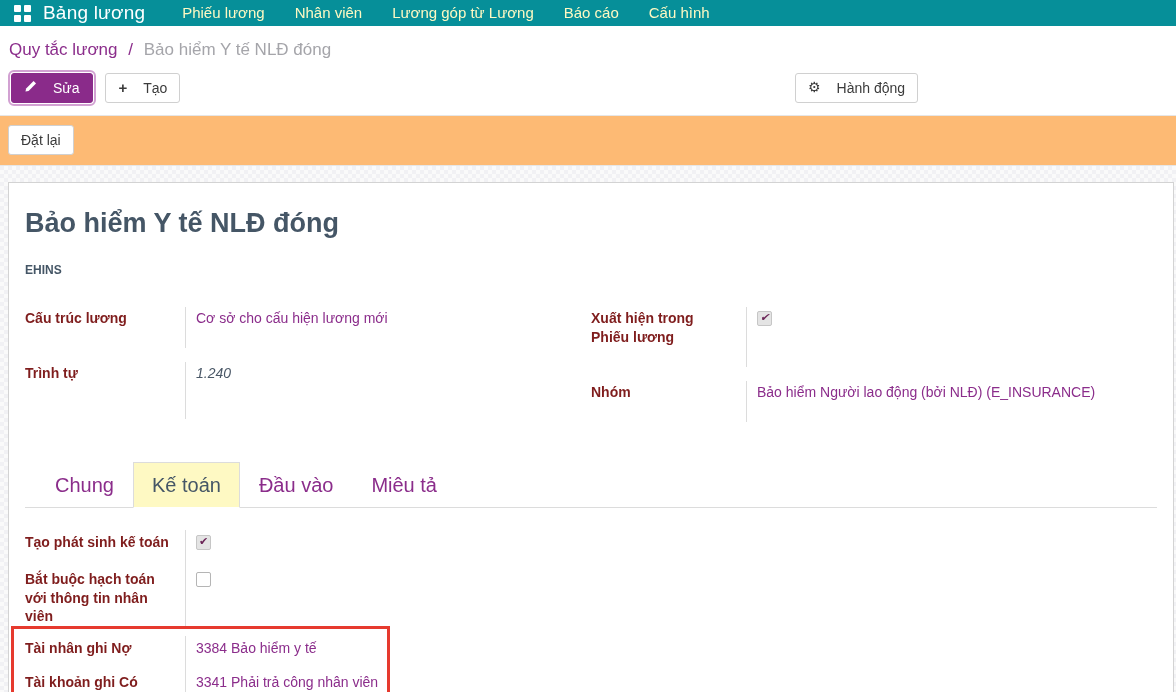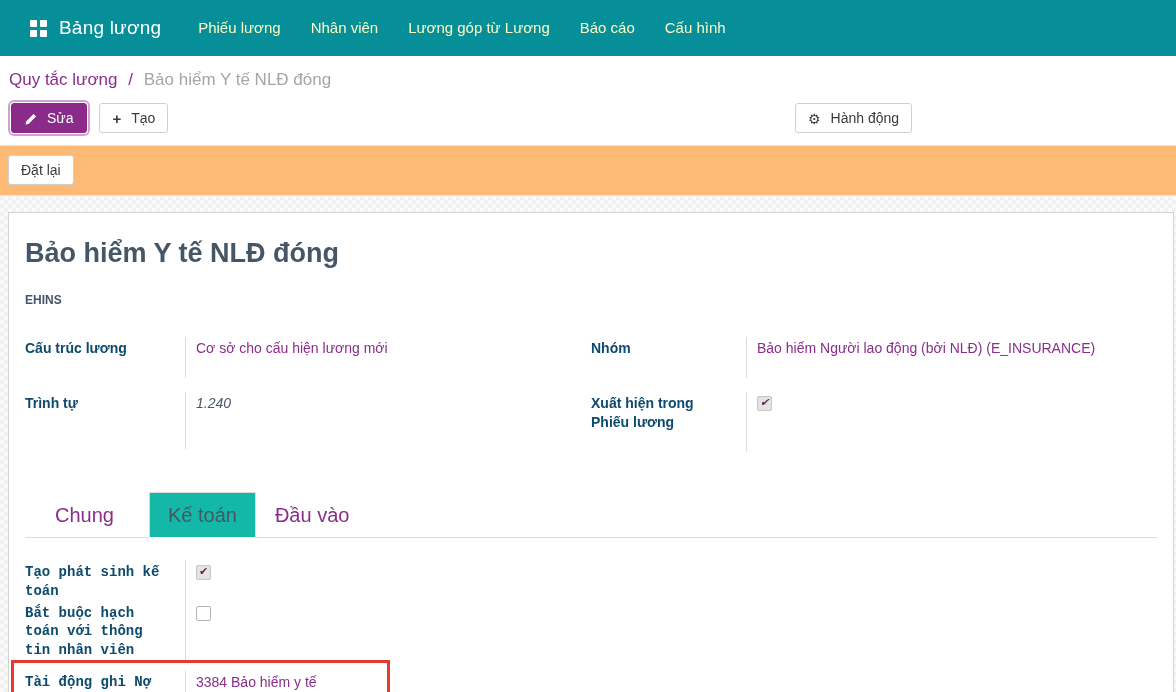--- a/index.html
+++ b/index.html
@@ -5,22 +5,22 @@
   * { box-sizing: border-box; }
   html,body { margin:0; padding:0; }
   body {
     width:1176px; height:692px; overflow:hidden;
     font-family:"Liberation Sans", sans-serif;
     background:#fff; color:#4a5867; font-size:14px;
   }
 
   
   .topbar {
-    height:56px; background:#068f99; display:flex; align-items:center;
-    padding-left:26px; color:#fff;
+    height:26px; background:#068f99; display:flex; align-items:center;
+    padding-left:10px; color:#fff;
   }
   .apps-icon {
     width:17px; height:17px; display:grid; grid-template-columns:7px 7px;
     grid-template-rows:7px 7px; gap:3px; margin:0 12px 0 4px; cursor:pointer;
   }
   .apps-icon span { background:#fff; border-radius:1px; }
   .brand { font-size:19px; font-weight:500; margin-right:22px; letter-spacing:.2px; cursor:pointer; }
   .menu-item {
     font-size:15px; color:#fef9c3; padding:0 15px; line-height:40px;
     cursor:pointer; white-space:nowrap;
@@ -28,21 +28,21 @@
 
   
   .breadcrumb-row { padding:14px 8px 8px 9px; font-size:17px; background:#fff; }
   .bc-link { color:#8b2d8b; cursor:pointer;margin-top:48px; }
   .bc-sep { color:#8b2d8b; margin:0 6px; }
   .bc-current { color:#a5a5aa; }
 
   
   .cp-row1 { position:relative; padding:5px 8px 12px 8px; border-bottom:1px solid #e6e6e6; background:#fff; }
   .btn {
-    display:inline-flex; align-items:flex-end; gap:10px;
+    display:inline-flex; align-items:flex-start; gap:16px;
     font-size:14px; padding:6px 12px; border-radius:3px; cursor:pointer;
     border:1px solid #d0d0d0; background:#fff; color:#3b3b3b;
     font-family:"Liberation Sans", sans-serif; vertical-align:middle;
   }
   .btn-primary {
     background:#8a2b8a; border-color:#8a2b8a; color:#fff;
     outline:2px solid #d2a1d2; outline-offset:1px; margin-left:3px;
   }
   .btn + .btn { margin-left:9px; }
   .btn .plus { font-weight:bold; font-size:15px; line-height:1; }
@@ -64,21 +64,21 @@
     background:#fff; border:1px solid #d3d3d3; min-height:520px;
     padding:25px 16px 60px 16px;
   }
   .sheet-title { font-size:27px; font-weight:bold; color:#455666; margin:0 0 24px 0; }
   .sheet-code { font-size:12px; font-weight:bold; color:#455666; margin:0 0 30px 0; }
 
   .field-group { display:grid; grid-template-columns:1fr 1fr; }
   .field { display:grid; margin-bottom:14px; }
   .col-left .field { grid-template-columns:160px 1fr; }
   .col-right .field { grid-template-columns:155px 1fr; }
-  .f-label { font-weight:bold; color:#0c4a6e; padding:2px 12px 0 0; line-height:1.35; }
+  .f-label { font-weight:bold; color:#7f1d1d; padding:2px 12px 0 0; line-height:1.35; }
   .f-value {
     border-left:1px solid #dcdcdc; padding:2px 0 20px 10px; color:#4a5867; line-height:1.35;
   }
   .f-value.tall { padding-bottom:36px;font-style:italic; }
   .link { color:#8b2d8b; cursor:pointer; }
 
   
   .cb {
     width:15px; height:15px; display:inline-block; position:relative;
     background:#fff; border:1px solid #b5b5b5; border-radius:2px; margin-top:2px;
@@ -89,29 +89,28 @@
     font-size:11px; color:#6b2457;
   }
 
   
   .tabs { display:flex; border-bottom:1px solid #dcdcdc; margin-top:26px; padding-left:11px; }
   .tab {
     padding:11px 18px 10px 18px; font-size:20px; color:#8b2d8b; cursor:pointer;
     border:1px solid transparent; border-bottom:none; margin-bottom:-1px; white-space:nowrap;
   }
   .tab.active {
-    background:#14b8a6; border-color:#dcdcdc; color:#455666;
+    background:#fef9c3; border-color:#dcdcdc; color:#455666;
     border-bottom:1px solid #fff;
-    margin-left:16px;
   }
 
   
   .tab-content { padding:22px 0 0 0; }
   .acc-row { display:grid; grid-template-columns:160px 1fr; }
-  .acc-row .f-label { padding-top:3px;font-family:Liberation Mono, monospace; }
+  .acc-row .f-label { padding-top:3px; }
   .acc-row .a-value {
     border-left:1px solid #dcdcdc; padding:3px 0 12px 10px; min-height:33px; line-height:1.35;
   }
   .acc-row.two-line .a-value { min-height:52px; }
 
   .red-annotation {
     border:3px solid #e63a2e; width:379px; margin-left:-14px; padding:7px 0 0 11px;
   }
 </style>
 </head>
@@ -172,57 +171,58 @@
           <div class="f-label">Cấu trúc lương</div>
           <div class="f-value"><span class="link">Cơ sở cho cấu hiện lương mới</span></div>
         </div>
         <div class="field">
           <div class="f-label">Trình tự</div>
           <div class="f-value tall">1.240</div>
         </div>
       </div>
       <div class="col-right">
         <div class="field">
-          <div class="f-label">Nhóm</div>
-          <div class="f-value"><span class="link">Bảo hiểm Người lao động (bởi NLĐ) (E_INSURANCE)</span></div>
-        </div>
-        <div class="field">
           <div class="f-label">Xuất hiện trong Phiếu lương</div>
           <div class="f-value tall">
             <span class="cb checked"></span>
           </div>
         </div>
+        <div class="field">
+          <div class="f-label">Nhóm</div>
+          <div class="f-value"><span class="link">Bảo hiểm Người lao động (bởi NLĐ) (E_INSURANCE)</span></div>
+        </div>
       </div>
     </div>
 
     <div class="tabs">
       <div class="tab">Chung</div>
       <div class="tab active">Kế toán</div>
       <div class="tab">Đầu vào</div>
+      <div class="tab">Miêu tả</div>
     </div>
 
     <div class="tab-content">
 
       <div class="acc-row">
         <div class="f-label">Tạo phát sinh kế toán</div>
         <div class="a-value">
           <span class="cb checked"></span>
         </div>
       </div>
 
       <div class="acc-row two-line">
         <div class="f-label" style="max-width:160px;">Bắt buộc hạch toán với thông tin nhân viên</div>
         <div class="a-value">
           <span class="cb"></span>
         </div>
       </div>
 
       <div class="red-annotation">
         <div class="acc-row">
-          <div class="f-label">Tài động ghi Nợ</div>
+          <div class="f-label">Tài nhân ghi Nợ</div>
           <div class="a-value"><span class="link">3384 Bảo hiểm y tế</span></div>
         </div>
         <div class="acc-row">
           <div class="f-label">Tài khoản ghi Có</div>
           <div class="a-value"><span class="link">3341 Phải trả công nhân viên</span></div>
         </div>
       </div>
 
     </div>
   </div>

